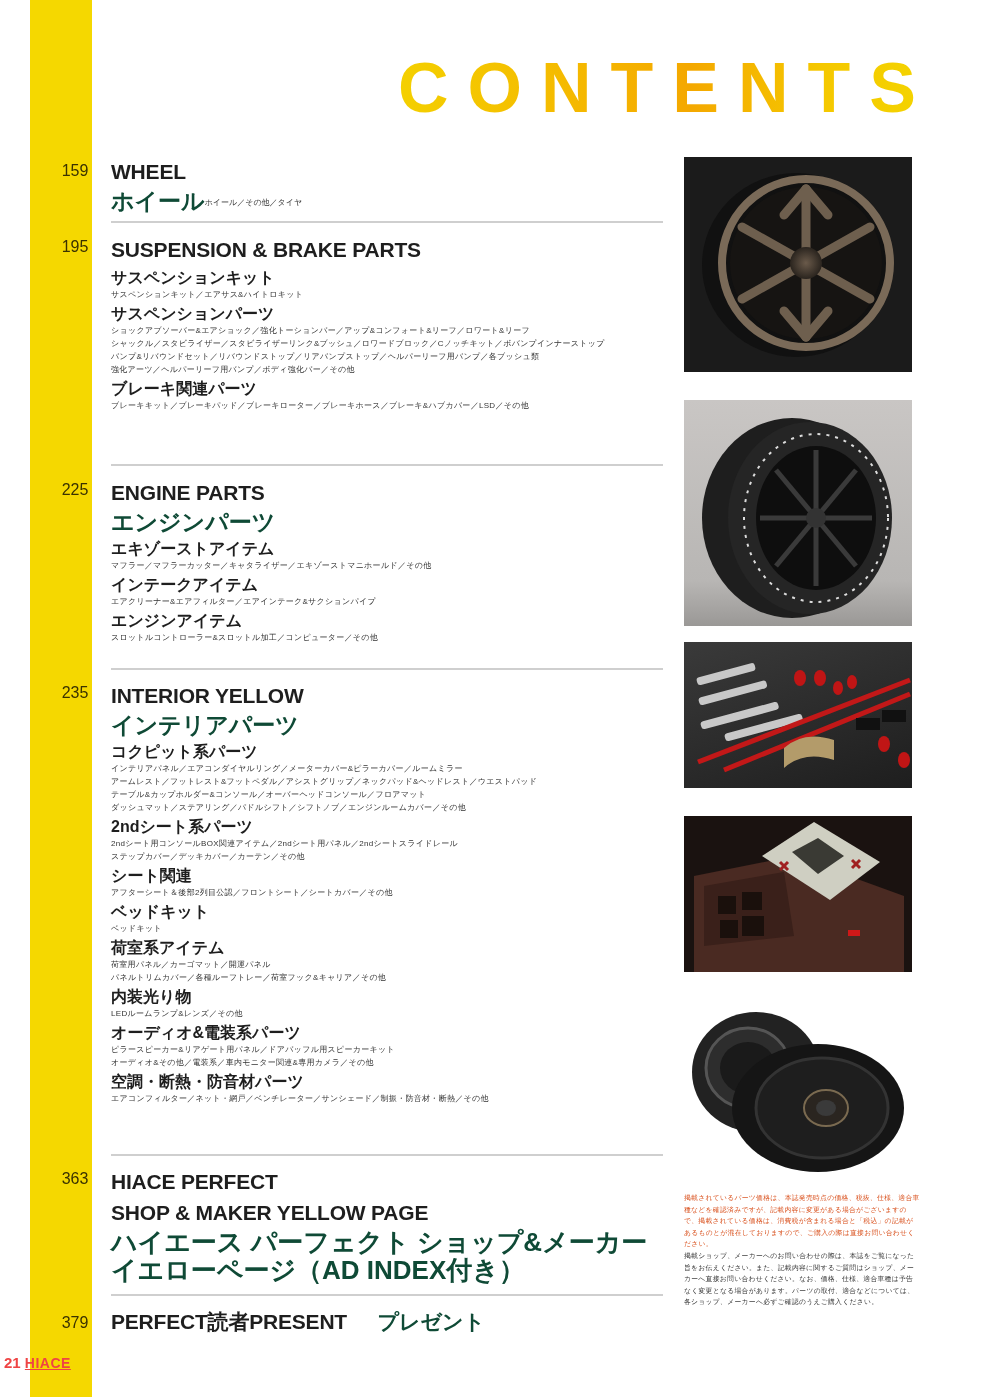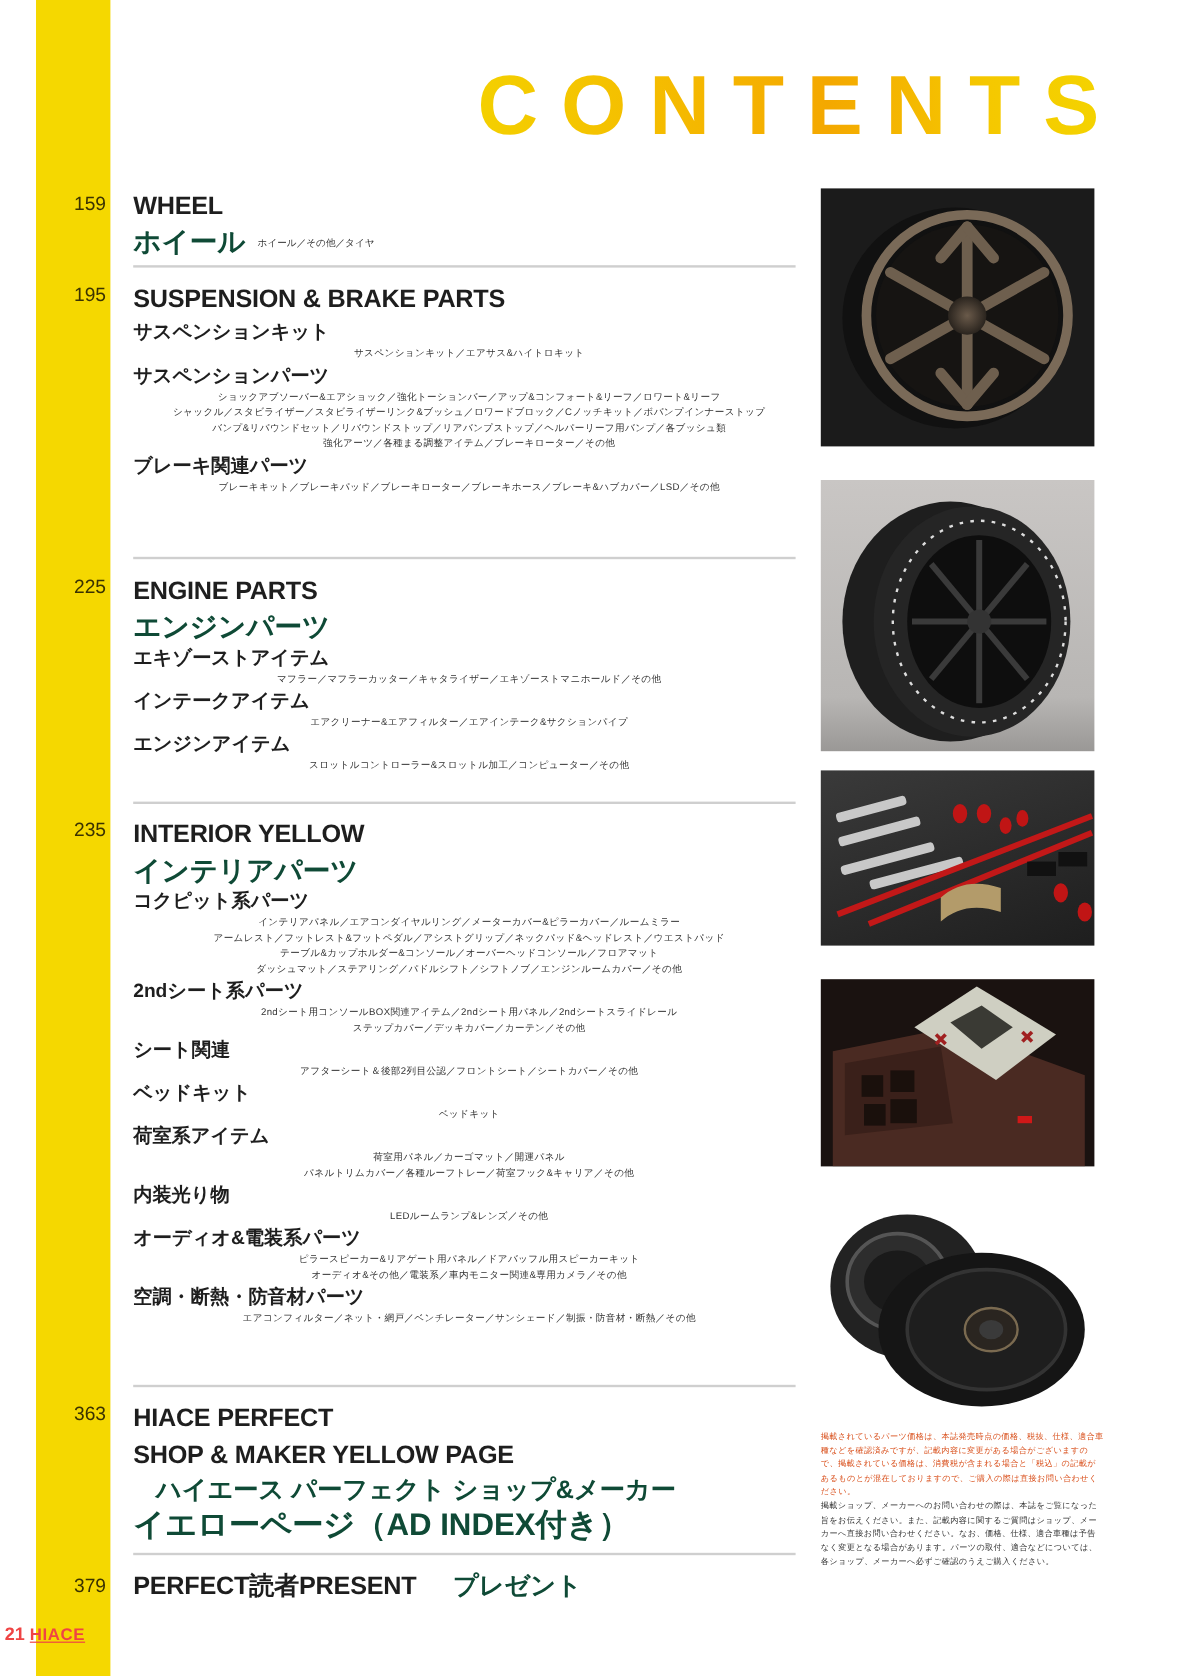--- a/index.html
+++ b/index.html
@@ -18,22 +18,22 @@
 
   .section { position: absolute; left: 0; width: 670px; }
   .page-num {
     position: absolute; left: 30px; width: 62px; text-align: center;
     font-size: 16px; color: #3a3200; font-family: "Liberation Sans", sans-serif; padding-left: 28px;
   }
   .sec-body { position: absolute; left: 111px; width: 560px; }
   .sec-en { font-size: 21px; font-weight: 700; color: #1e1e1e; line-height: 31px; letter-spacing: -0.2px; }
   .sec-jp { font-size: 23px; font-weight: 700; color: #0f4a36; line-height: 28px; }
   .sub-head { font-size: 16px; font-weight: 700; color: #1e1e1e; line-height: 20px; margin-top: 3px; }
-  .sub-items { font-size: 8px; color: #333; line-height: 13px; letter-spacing: 0.3px; text-align: center; }
-  .inline-items { font-size: 8px; color: #333; margin-left: 10px; font-weight: 400; vertical-align: middle; }
+  .sub-items { font-size: 8px; color: #333; line-height: 13px; letter-spacing: 0.3px; }
+  .inline-items { font-size: 8px; color: #333; font-weight: 400; vertical-align: middle; }
 
   .divider { position: absolute; left: 111px; width: 552px; height: 2px; background: #cfcfcf; }
 
   .photo { position: absolute; left: 684px; width: 228px; overflow: hidden; }
 
   .notice { position: absolute; left: 684px; top: 1192px; width: 236px; font-size: 6.8px; line-height: 11.6px; letter-spacing: 0.3px; }
   .notice .red { color: #d9501c; }
   .notice .black { color: #333; }
 
   .footer { position: absolute; left: 4px; top: 1354px; font-size: 15px; font-weight: 700; color: #ef4444; }
@@ -58,21 +58,21 @@
 <div class="section" style="top:234px;">
   <div class="page-num" style="top:4px;">195</div>
   <div class="sec-body">
     <div class="sec-en">SUSPENSION &amp; BRAKE PARTS</div>
     <div class="sub-head">サスペンションキット</div>
     <div class="sub-items">サスペンションキット／エアサス&amp;ハイトロキット</div>
     <div class="sub-head">サスペンションパーツ</div>
     <div class="sub-items">ショックアブソーバー&amp;エアショック／強化トーションバー／アップ&amp;コンフォート&amp;リーフ／ロワート&amp;リーフ</div>
     <div class="sub-items">シャックル／スタビライザー／スタビライザーリンク&amp;ブッシュ／ロワードブロック／Cノッチキット／ボバンプインナーストップ</div>
     <div class="sub-items">バンプ&amp;リバウンドセット／リバウンドストップ／リアバンプストップ／ヘルパーリーフ用バンプ／各ブッシュ類</div>
-    <div class="sub-items">強化アーツ／各種まる調整アイテム／ブレーキローター／その他</div>
+    <div class="sub-items">強化アーツ／ヘルパーリーフ用バンプ／ボディ強化バー／その他</div>
     <div class="sub-head">ブレーキ関連パーツ</div>
     <div class="sub-items">ブレーキキット／ブレーキパッド／ブレーキローター／ブレーキホース／ブレーキ&amp;ハブカバー／LSD／その他</div>
   </div>
 </div>
 <div class="divider" style="top:464px;"></div>
 
 <div class="section" style="top:477px;">
   <div class="page-num" style="top:4px;">225</div>
   <div class="sec-body">
     <div class="sec-en">ENGINE PARTS</div>
@@ -116,21 +116,21 @@
     <div class="sub-items">エアコンフィルター／ネット・網戸／ベンチレーター／サンシェード／制振・防音材・断熱／その他</div>
   </div>
 </div>
 <div class="divider" style="top:1154px;"></div>
 
 <div class="section" style="top:1166px;">
   <div class="page-num" style="top:4px;">363</div>
   <div class="sec-body">
     <div class="sec-en">HIACE PERFECT</div>
     <div class="sec-en">SHOP &amp; MAKER YELLOW PAGE</div>
-    <div class="sec-jp" style="font-size:21px;margin-left:19px;">ハイエース パーフェクト ショップ&amp;メーカー</div>
+    <div class="sec-jp" style="font-size:26px;">ハイエース パーフェクト ショップ&amp;メーカー</div>
     <div class="sec-jp" style="font-size:26px;">イエローページ（AD INDEX付き）</div>
   </div>
 </div>
 <div class="divider" style="top:1294px;"></div>
 
 <div class="section" style="top:1306px;">
   <div class="page-num" style="top:8px;">379</div>
   <div class="sec-body">
     <span class="sec-en">PERFECT読者PRESENT</span>
     <span class="sec-jp" style="font-size:21px; margin-left:26px;">プレゼント</span>

